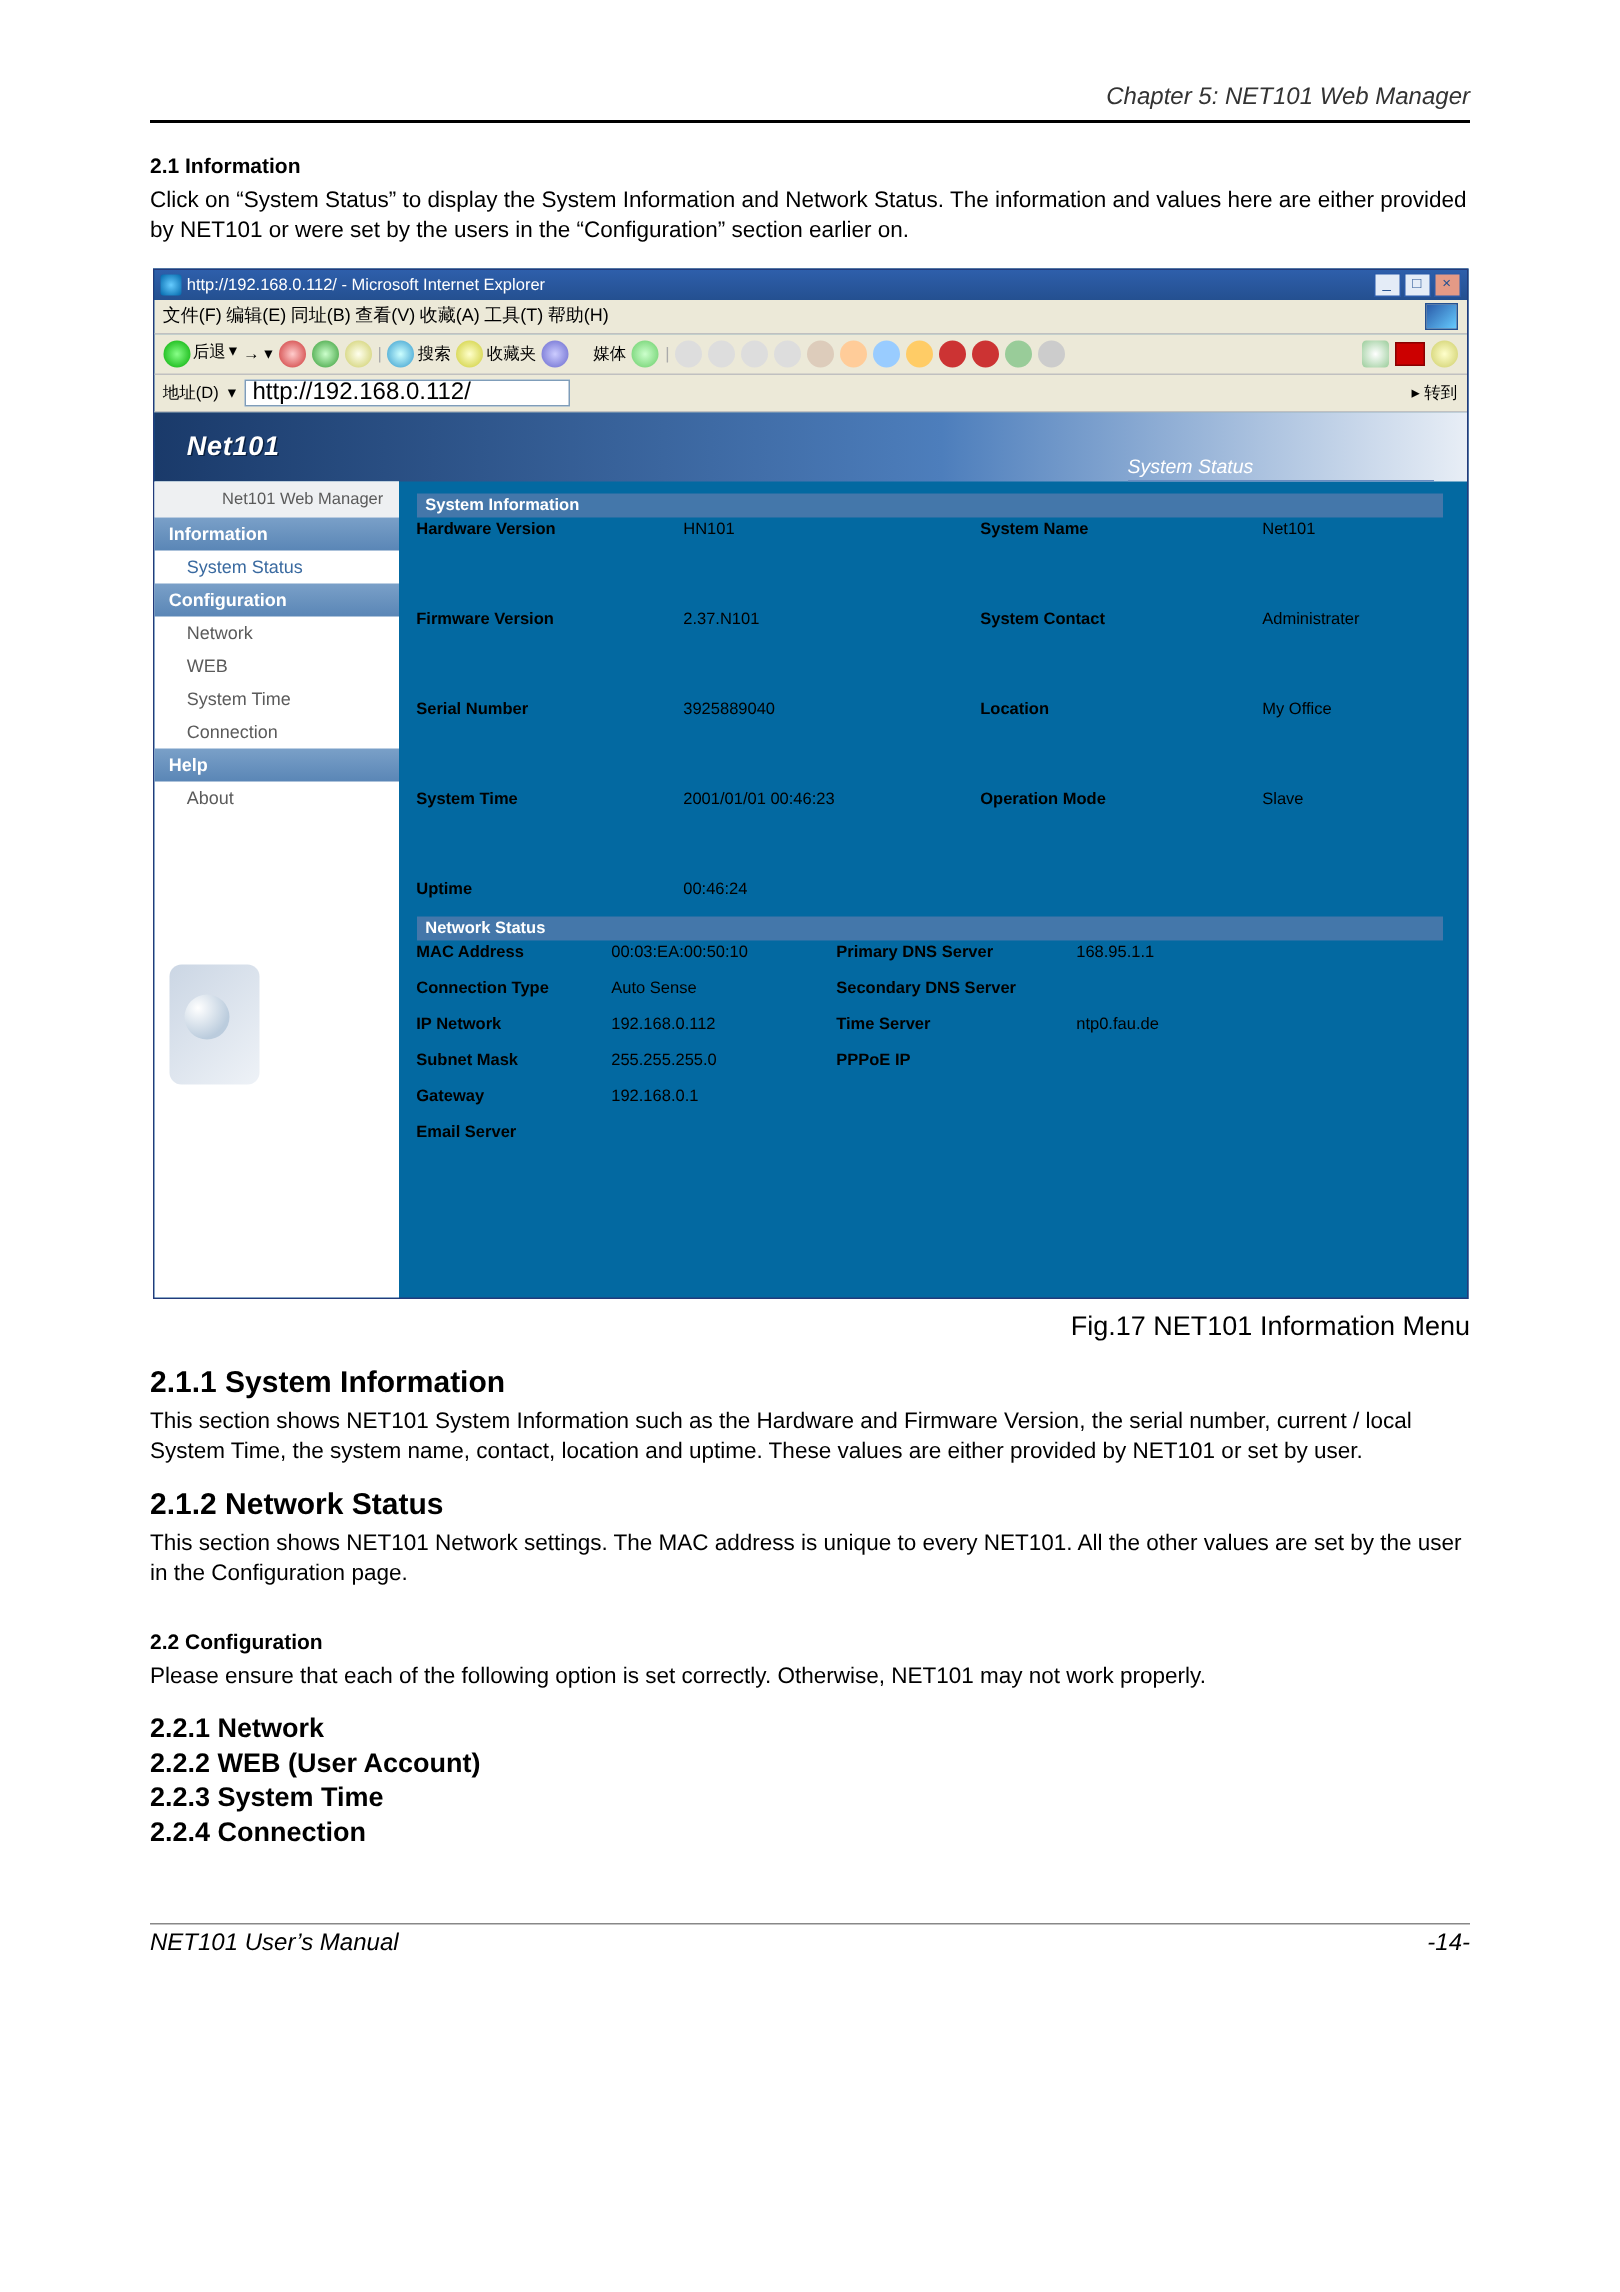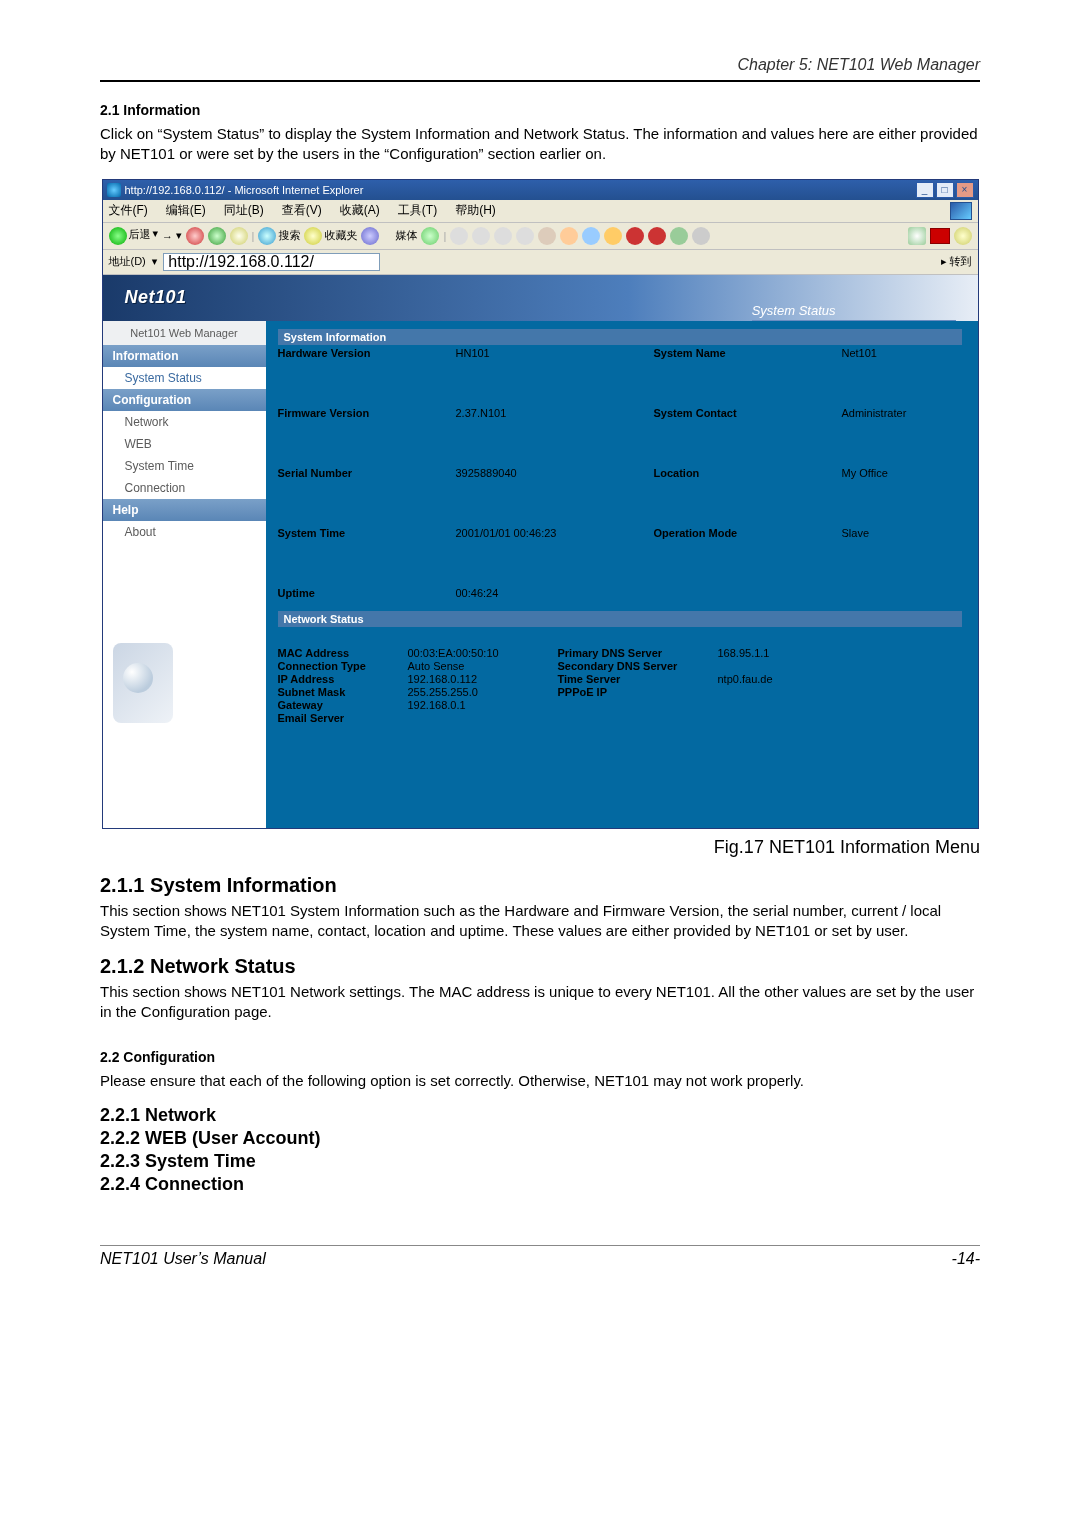--- a/index.html
+++ b/index.html
@@ -27,45 +27,45 @@
   h3.sub { font-size: 20px; font-weight: bold; margin: 14px 0 2px 0; }
   .bold-list { font-size: 18px; font-weight: bold; margin: 2px 0; }
   .figcap { text-align:right; font-size: 18px; margin: 8px 0 16px 0; }
   .pgfooter { display: flex; justify-content: space-between; font-style: italic; font-size: 16px; border-top: 1px solid #888; padding-top: 4px; margin-top: 50px; }
 
   
   .ie-window { border: 1px solid #233a7a; width: 875px; margin: 10px auto 0; font-size: 11px; font-family: Tahoma, sans-serif; background:#0369a1; position: relative; }
   .ie-title { background: linear-gradient(to bottom,#2e5fab,#245090); color:#fff; height:20px; display:flex; align-items:center; padding: 0 4px; font-size:11px; justify-content:space-between; }
   .winctrl { display:flex; gap:2px;}
   .winbtn { width:16px; height:14px; background:#e4ecf7; border:1px solid #2a5aa8; display:flex;align-items:center;justify-content:center;font-size:10px;color:#245090;}
-  .ie-menubar { background:#ece9d8; padding:2px 6px; display:flex; gap:18px; color:#000; font-size:12px; border-bottom:1px solid #c0c0c0;}
+  .ie-menubar { background:#ece9d8; padding:2px 6px; display:flex; gap:3px; color:#000; font-size:12px; border-bottom:1px solid #c0c0c0;}
   .ie-toolbar { background:#ece9d8; padding:4px 6px; display:flex; align-items:center; gap:4px; border-bottom:1px solid #c0c0c0; flex-wrap:nowrap; overflow:hidden;}
   .tb-ico { width:18px; height:18px; border-radius:50%; display:inline-block;}
   .ie-addr { background:#ece9d8; padding:3px 6px; display:flex; align-items:center; gap:6px; border-bottom:1px solid #c0c0c0;}
   .ie-addr input { flex:0 0 150px; font-size:16px; height:16px; border:1px solid #7f9db9; padding:0 4px;}
   .go-btn { font-size:11px;}
 
   .net-content { display:flex; }
   .net-left { width: 180px; background:#fff; border-right:0; }
   .net-banner { height:46px; background: linear-gradient(to right,#1a3a6a,#4d7ebc 60%,#e8eef6); display:flex; align-items:center;}
   .net-banner .brand { color:#fff; font-weight:bold; font-style:italic; font-size:18px; padding-left:22px; text-shadow:1px 1px 0 #0a2040; letter-spacing:0.5px;}
   .net-banner .ss { margin-left:auto; margin-right:22px; color:#fff; font-size:13px; font-style:italic; border-bottom:1px solid #6a8cc0; padding-right:120px; text-align:right; align-self:flex-end; padding-bottom:2px;}
 
-  .side-topcap { background:#eef0f2; font-size:11px; color:#5a5a5a; padding:6px 10px; text-align:center;}
+  .side-topcap { background:#eef0f2; font-size:11px; color:#5a5a5a; padding:6px 10px; text-align:right;}
   .side-sec { background: linear-gradient(to bottom,#7aa0c8,#5a86b6); color:#fff; font-size:12px; padding:4px 10px; font-weight:bold;}
   .side-link { color:#3a6aa0; font-size:12px; padding:4px 22px; display:block;}
   .side-link.muted { color:#5b5b5b;}
   .side-foot-img { height:80px; margin: 100px 0 10px 10px; width:60px; background:linear-gradient(135deg,#cbd6e4,#eef2f7); border-radius:8px; position:relative;}
   .side-foot-img:after{content:""; position:absolute; left:10px; top:20px; width:30px; height:30px; background:radial-gradient(circle at 30% 30%, #fff, #bcd 70%); border-radius:50%;}
 
   .net-right { flex:1; padding: 8px 16px 10px 12px; font-size:11px; color:#000; }
   .panel-title { background:#4477aa; color:#fff; font-weight:bold; font-size:11px; padding:2px 6px; display:inline-block; width: calc(100% - 12px);}
   .info-grid { display:grid; grid-template-columns: 130px 150px 140px 120px; row-gap:1px; margin:2px 0 12px 0;gap:48px;}
   .info-grid .lbl { font-weight:bold; }
-  .net-grid { display:grid; grid-template-columns: 130px 150px 160px 120px; row-gap:1px; margin:20px 0 4px 0;}
+  .net-grid { display:grid; grid-template-columns: 130px 150px 160px 120px; row-gap:12px; margin:2px 0 4px 0;}
   .net-grid .lbl { font-weight:bold; }
 
   .chapter-screenshot-wrapper { margin-top: 8px;}
 </style>
 </head>
 <body>
 
 <div class="page">
 
   <div class="pgheader">
@@ -203,21 +203,21 @@
           <span class="lbl">MAC Address</span>
           <span>00:03:EA:00:50:10</span>
           <span class="lbl">Primary DNS Server</span>
           <span>168.95.1.1</span>
 
           <span class="lbl">Connection Type</span>
           <span>Auto Sense</span>
           <span class="lbl">Secondary DNS Server</span>
           <span></span>
 
-          <span class="lbl">IP Address</span>
+          <span class="lbl">IP Network</span>
           <span>192.168.0.112</span>
           <span class="lbl">Time Server</span>
           <span>ntp0.fau.de</span>
 
           <span class="lbl">Subnet Mask</span>
           <span>255.255.255.0</span>
           <span class="lbl">PPPoE IP</span>
           <span></span>
 
           <span class="lbl">Gateway</span>

